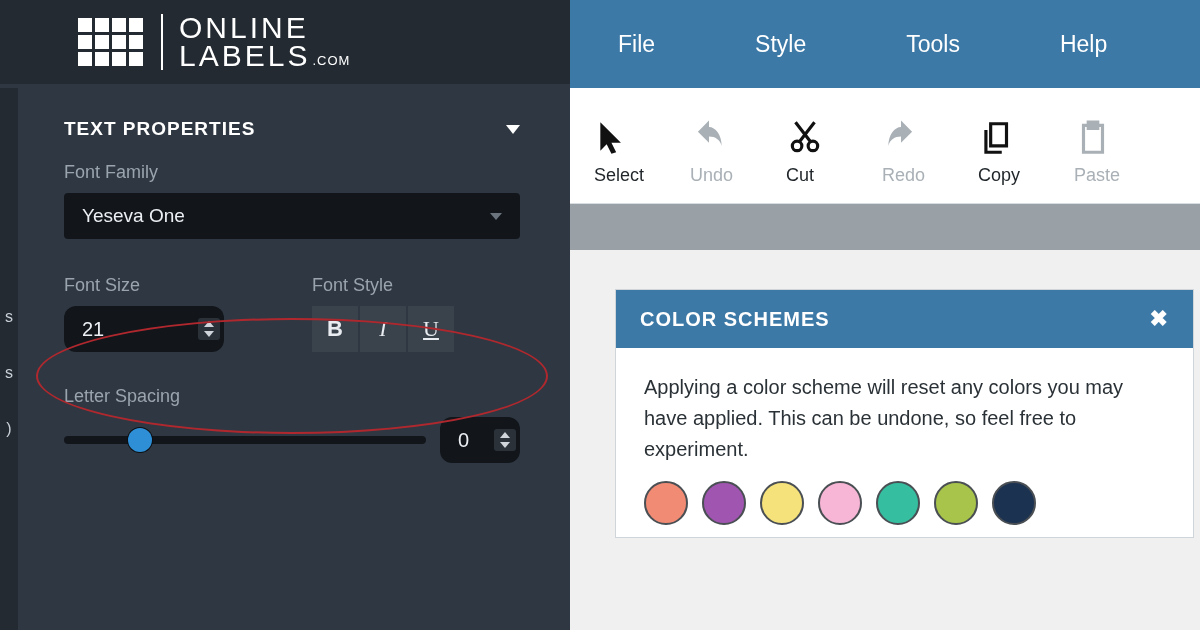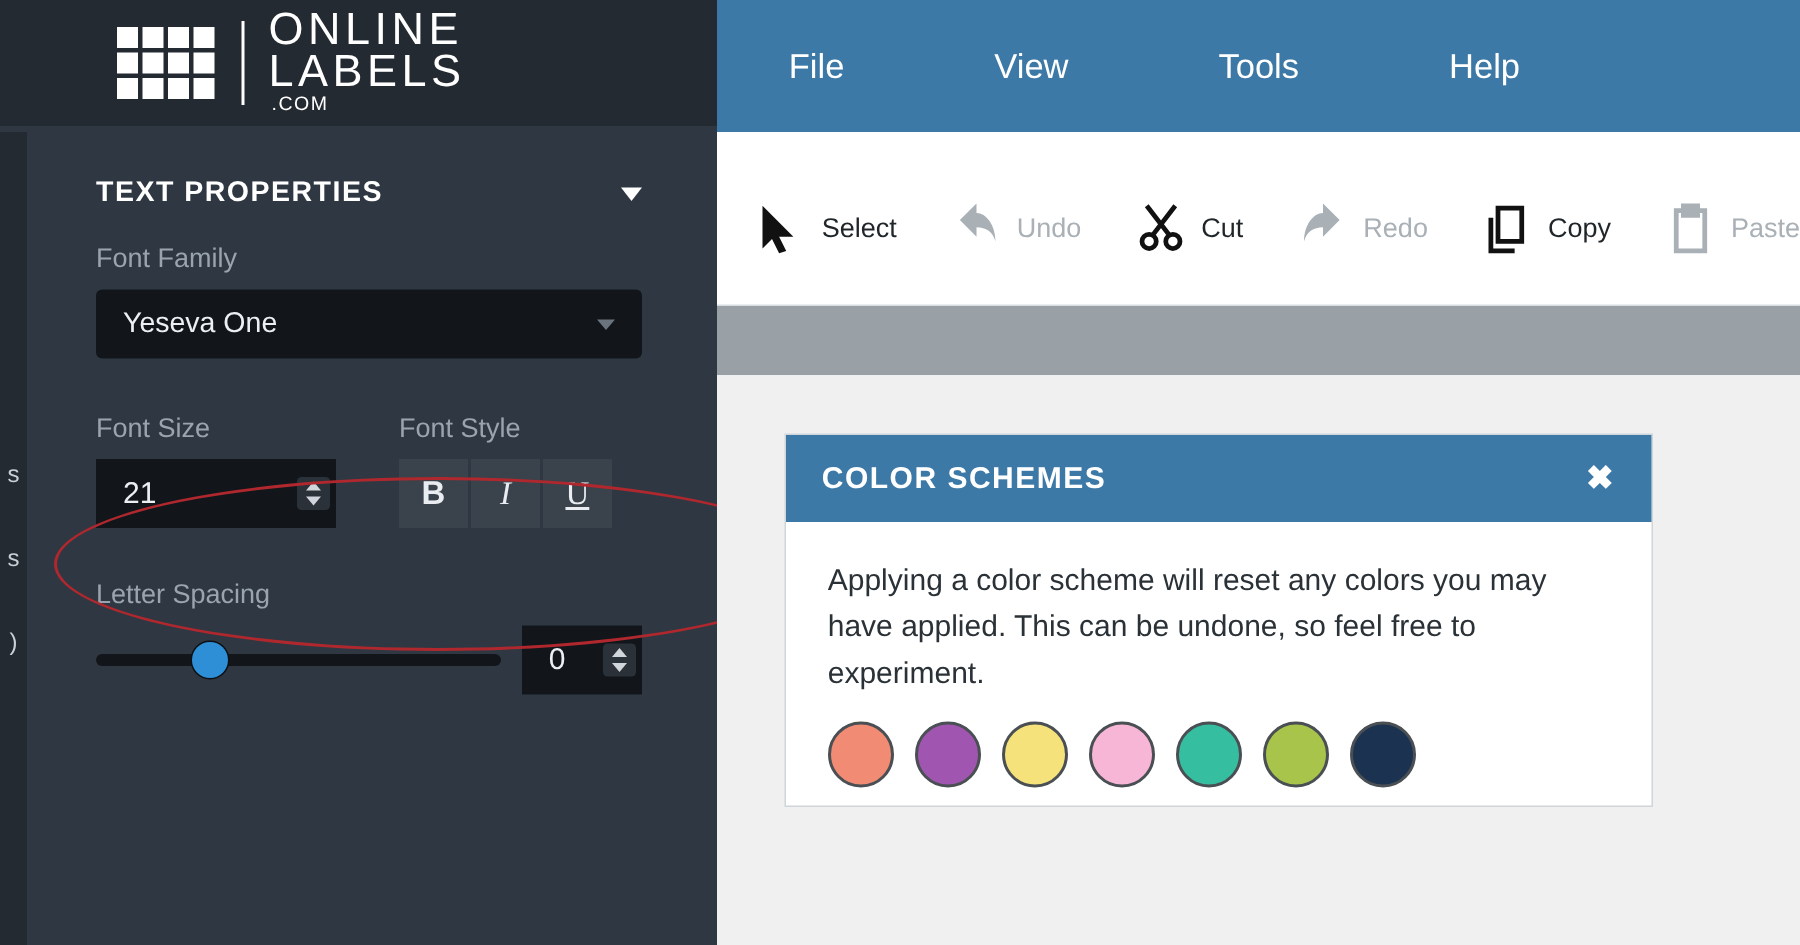--- a/index.html
+++ b/index.html
@@ -55,21 +55,21 @@
     height: 56px;
     background: #fff;
     margin: 0 6px 0 8px;
   }
   .logo-text {
     color: #fff;
     line-height: 0.95;
     letter-spacing: 3px;
   }
   .logo-text .top { font-size: 30px; font-weight: 400; }
-  .logo-text .bottom { font-size: 30px; font-weight: 400; display:flex; flex-direction:column;}
+  .logo-text .bottom { font-size: 30px; font-weight: 400; display:flex; align-items:flex-end;}
   .logo-text .bottom .dotcom { font-size: 13px; letter-spacing:1px; margin-left:2px; margin-bottom:3px;}
   .help-text {
     color: #e6ebf0;
     font-size: 20px;
     line-height: 1.55;
     padding: 30px 40px 10px 50px;
     border-bottom: 1px solid #454f59;
   }
   .section-header {
     display: flex;
@@ -115,21 +115,21 @@
     border: 2px solid #b0282e;
     border-radius: 50%;
     pointer-events: none;
   }
   .row2 { display: flex; gap: 40px; margin-top: 36px; justify-content: center; }
   .col { flex: 1 1 0; }
   .spinner {
     background: #12161b;
     color: #ecf0f4;
     height: 46px;
-    border-radius: 0;
+    border-radius: 12px;
     display: flex;
     align-items: center;
     justify-content: space-between;
     padding: 0 4px 0 18px;
     font-size: 20px;
     width: 160px;
   }
   .spinner .arrows {
     display:flex; flex-direction:column; gap:4px; padding:3px 6px;
     background:#2a3139; border-radius:3px;
@@ -172,21 +172,21 @@
     color:#fff; font-size:23px;
   }
   .menubar span { cursor:pointer; }
   .toolbar {
     height:116px; background:#fff;
     display:flex; align-items:center; justify-content:flex-start;
     gap:34px; padding:14px 0 0 24px;
     border-bottom:1px solid #d7dde1;
   }
   .tool {
-    display:flex; flex-direction:row; align-items:center; gap:8px;
+    display:flex; flex-direction:column; gap:8px;
     font-size:18px; color:#1f2529; min-width:62px;
   }
   .tool.disabled { color:#a9b0b6; }
   .tool svg { width:38px; height:38px; }
   .gray-strip { height:46px; background:#9aa1a6; }
   .canvas-area { flex:1; background:#f0f0f0; padding:40px 0 0 46px; }
   .dialog {
     width:577px; background:#fff; box-shadow:0 0 0 1px #cfd5d9;
   }
   .dialog-header {
@@ -290,21 +290,21 @@
       </div>
     </div>
   </div>
 
   <div class="annotation-ellipse"></div>
 </div>
 
 <div class="right-panel">
   <div class="menubar">
     <span>File</span>
-    <span>View</span>
+    <span>Style</span>
     <span>Tools</span>
     <span>Help</span>
   </div>
 
   <div class="toolbar">
     <div class="tool">
       <svg viewBox="0 0 24 24">
           <path fill="#111" d="M4 2l0 18 4-4 3 6 3-1-3-6 6 0z"></path>
         </svg>
       <span>Select</span>

